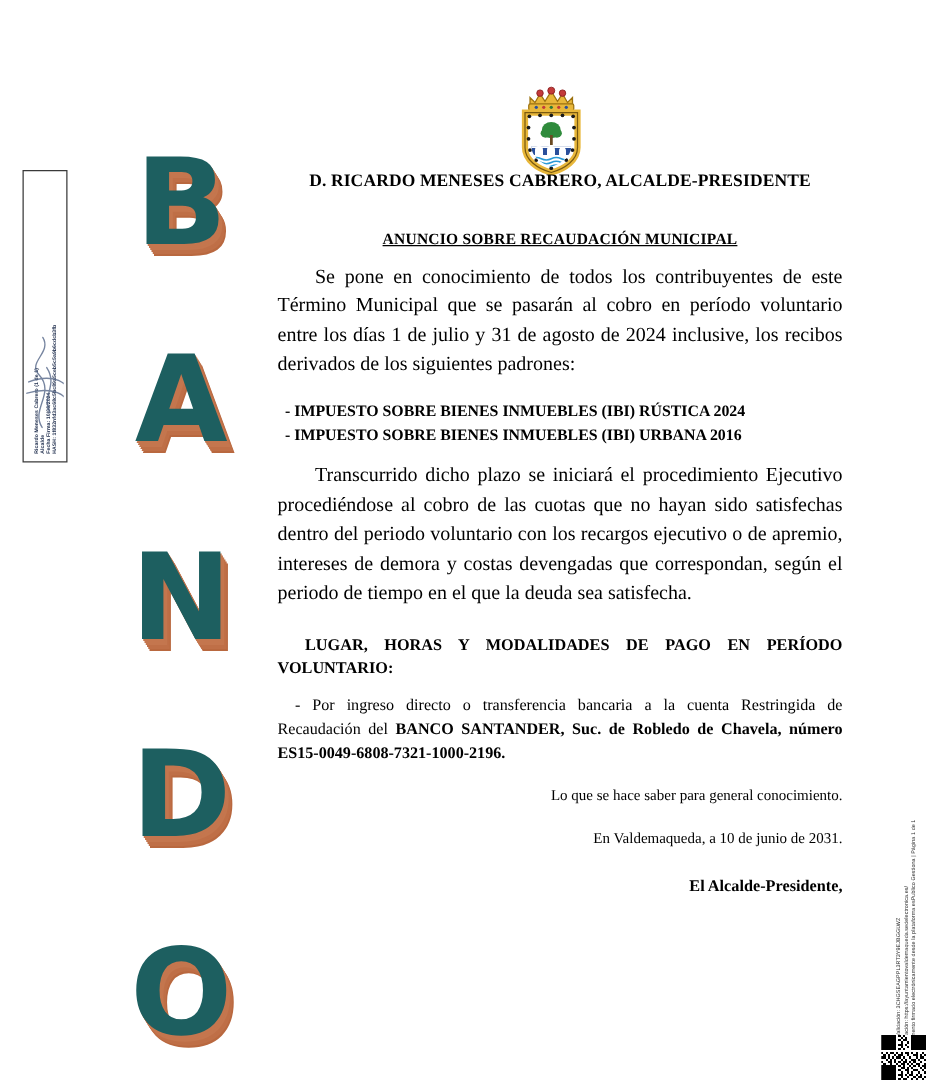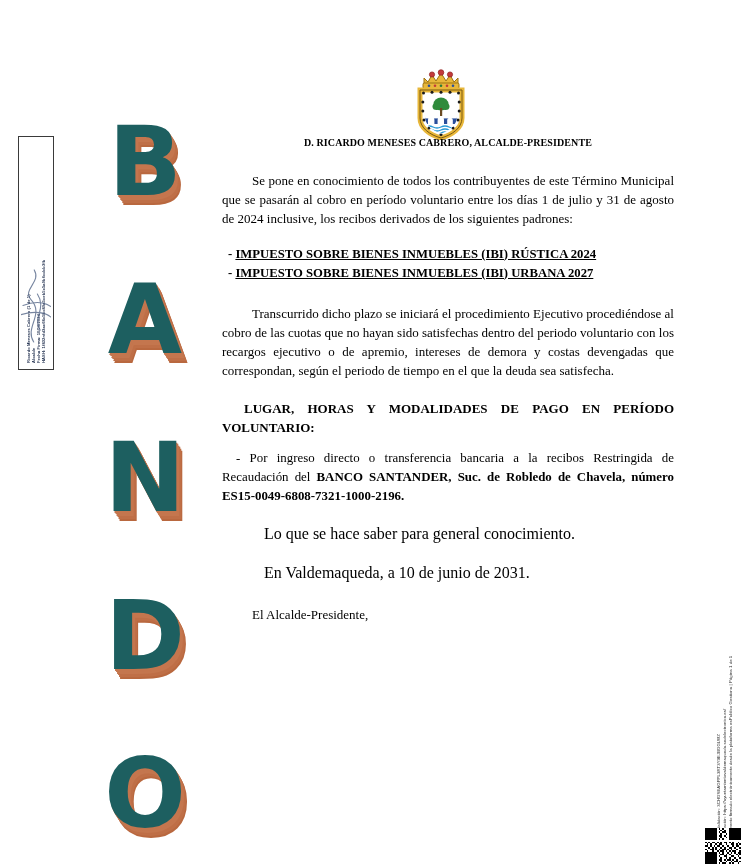--- a/index.html
+++ b/index.html
@@ -104,82 +104,83 @@
 
   
   #doc {
     position: absolute;
     left: 222px;
     top: 136px;
     width: 452px;
   }
   .heading {
     font-weight: bold;
-    font-size: 10px;
+    font-size: 14px;
     line-height: 1.42;
     text-align: center;
     letter-spacing: .1px;
   }
   .section-title {
     font-weight: bold;
     font-size: 12.4px;
     text-align: center;
     text-decoration: underline;
     margin-top: 28px;
     letter-spacing: .2px;
   }
   p.body {
-    font-size: 13px;
+    font-size: 16px;
     line-height: 1.47;
     text-align: justify;
     text-indent: 30px;
-    margin: 21px 0 0 0;
+    margin: 11px 0 0 0;
   }
   ul.padrones {
     list-style: none;
     margin: 16px 0 0 0;
     padding: 0;
   }
   ul.padrones li {
     font-size: 12.7px;
     font-weight: bold;
     line-height: 1.5;
     padding-left: 6px;
     white-space: nowrap;
   }
   ul.padrones li .dash { text-decoration: none; }
-  ul.padrones li .txt { text-decoration: underline; }
+  ul.padrones li .txt { }
   .block-title {
     font-weight: bold;
     font-size: 13px;
     line-height: 1.45;
     text-align: justify;
     text-indent: 22px;
     margin: 20px 0 10px 0;
   }
   p.pay {
     font-size: 12.9px;
     line-height: 1.47;
     text-align: justify;
     text-indent: 14px;
     margin: 11px 0 0 0;
   }
   p.pay b { font-weight: bold; }
   .center-sig {
-    font-weight: normal;
+    font-weight: bold;
     font-size: 13px;
-    text-align: left;
+    text-align: right;
     margin: 22px 0 0 0;
     padding-left: 30px;
   }
   .indent-line {
-    font-size: 16px;
+    font-size: 12px;
     line-height: 1.47;
     margin: 16px 0 0 0;
     text-indent: 42px;
+    text-align: right;
   }
 
   
   #valstrip {
     position: absolute;
     right: 8px;
     top: 540px;
     width: 26px;
     height: 300px;
   }
@@ -306,39 +307,40 @@
       </g>
     </g>
   </svg>
 
   <div id="doc">
 
     <div class="heading">
       <div>D. RICARDO MENESES CABRERO, ALCALDE-PRESIDENTE</div>
     </div>
 
+    <div class="section-title">ANUNCIO SOBRE RECAUDACIÓN MUNICIPAL</div>
 
     <p class="body">Se pone en conocimiento de todos los contribuyentes de este Término Municipal que se pasarán al cobro en período voluntario entre los días 1 de julio y 31 de agosto de 2024 inclusive, los recibos derivados de los siguientes padrones:</p>
 
     <ul class="padrones">
       <li>
         <span class="dash">-</span>
         <span class="txt">IMPUESTO SOBRE BIENES INMUEBLES (IBI) RÚSTICA 2024</span>
       </li>
       <li>
         <span class="dash">-</span>
-        <span class="txt">IMPUESTO SOBRE BIENES INMUEBLES (IBI) URBANA 2027</span>
+        <span class="txt">IMPUESTO SOBRE BIENES INMUEBLES (IBI) URBANA 2016</span>
       </li>
     </ul>
 
     <p class="body">Transcurrido dicho plazo se iniciará el procedimiento Ejecutivo procediéndose al cobro de las cuotas que no hayan sido satisfechas dentro del periodo voluntario con los recargos ejecutivo o de apremio, intereses de demora y costas devengadas que correspondan, según el periodo de tiempo en el que la deuda sea satisfecha.</p>
 
     <p class="block-title">LUGAR, HORAS Y MODALIDADES DE PAGO EN PERÍODO VOLUNTARIO:</p>
 
-    <p class="pay"><span>- Por ingreso directo o transferencia bancaria a la recibos Restringida de Recaudación del </span><b>BANCO SANTANDER, Suc. de Robledo de Chavela, número ES15-0049-6808-7321-1000-2196.</b></p>
+    <p class="pay"><span>- Por ingreso directo o transferencia bancaria a la cuenta Restringida de Recaudación del </span><b>BANCO SANTANDER, Suc. de Robledo de Chavela, número ES15-0049-6808-7321-1000-2196.</b></p>
 
 
 
     <p class="indent-line">Lo que se hace saber para general conocimiento.</p>
 
     <p class="indent-line">En Valdemaqueda, a 10 de junio de 2031.</p>
 
     <p class="center-sig">El Alcalde-Presidente,</p>
   </div>
 

